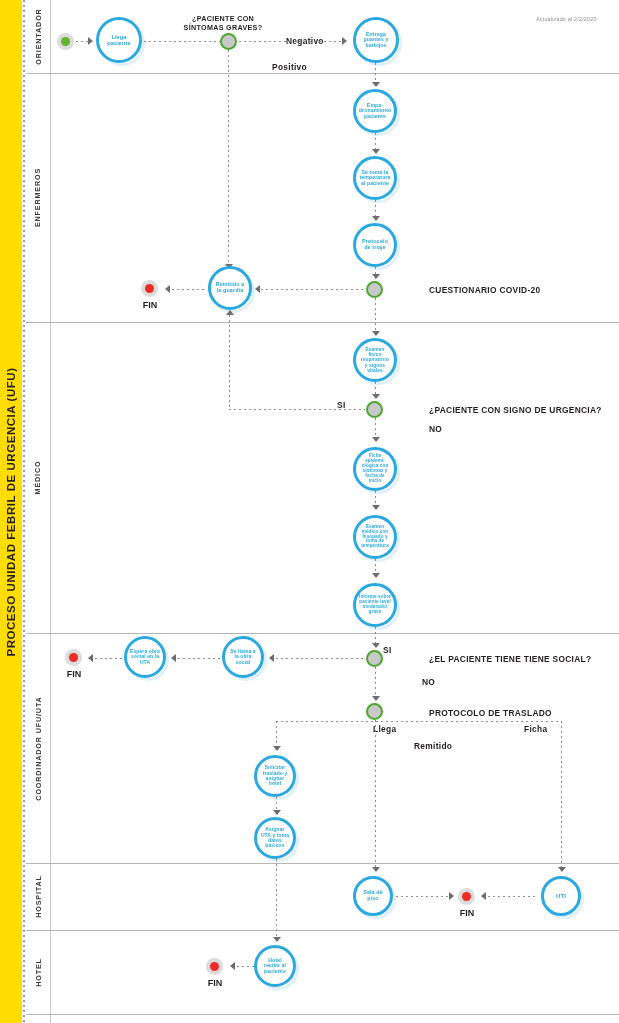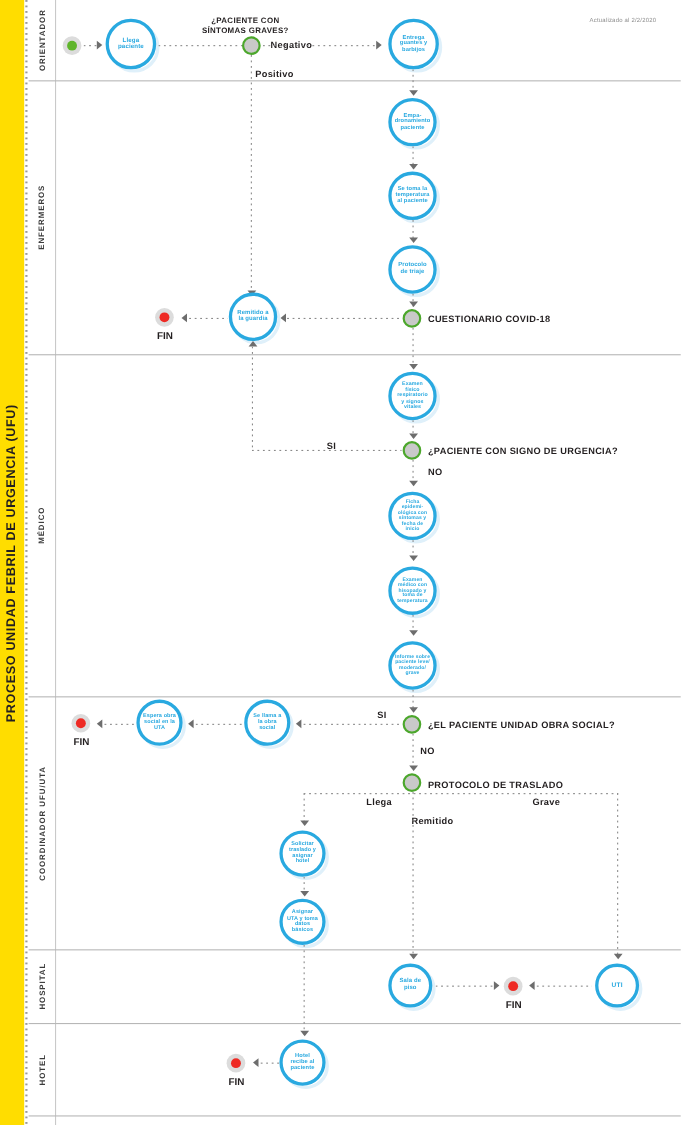--- a/index.html
+++ b/index.html
@@ -67,21 +67,21 @@
     background-image:linear-gradient(to bottom,#8a8a8a 0 2px,transparent 2px 5px);
     background-size:1px 5px;}
   .arr{position:absolute;width:0;height:0;}
   .arr.down{border-left:4px solid transparent;border-right:4px solid transparent;border-top:5px solid #6d6d6d;}
   .arr.up{border-left:4px solid transparent;border-right:4px solid transparent;border-bottom:5px solid #6d6d6d;}
   .arr.right{border-top:4px solid transparent;border-bottom:4px solid transparent;border-left:5px solid #6d6d6d;}
   .arr.left{border-top:4px solid transparent;border-bottom:4px solid transparent;border-right:5px solid #6d6d6d;}
 
   
   .tl{position:absolute;font-size:7.2px;font-weight:bold;color:#231F20;letter-spacing:.3px;white-space:nowrap;}
-  .tl.big{font-size:8.4px;}
+  .tl.big{font-size:8.4px;margin-left:40px;}
   .tl.multi{white-space:normal;text-align:center;line-height:1.25;}
   .updated{position:absolute;font-size:5.4px;color:#8d8d8d;letter-spacing:.2px;}
 </style>
 </head>
 <body>
 
 <div id="canvas">
 
   <div class="yellow-bar">
     <div class="vtitle">PROCESO UNIDAD FEBRIL DE URGENCIA (UFU)</div>
@@ -169,21 +169,21 @@
 
   <div class="node-shadow" style="left:356px;top:226px;width:44px;height:44px;"></div>
   <div class="node" style="left:353px;top:223px;width:44px;height:44px;font-size:5.4px;">
     <span class="lbl">Protocolo de triaje</span>
   </div>
 
   <div class="cy" style="left:375px;top:267px;height:13px;"></div>
   <div class="arr down" style="left:372px;top:274px;"></div>
 
   <div class="gw" style="left:366px;top:281px;width:17px;height:17px;"></div>
-  <div class="tl big" style="left:389px;top:285px;">CUESTIONARIO COVID-18</div>
+  <div class="tl big" style="left:389px;top:285px;">CUESTIONARIO COVID-20</div>
 
   <div class="cx" style="left:256px;top:289px;width:109px;"></div>
   <div class="arr left" style="left:255px;top:285px;"></div>
 
   <div class="node-shadow" style="left:211px;top:269px;width:44px;height:44px;"></div>
   <div class="node" style="left:208px;top:266px;width:44px;height:44px;font-size:5.4px;">
     <span class="lbl">Remitido a la guardia</span>
   </div>
 
   <div class="cx" style="left:167px;top:289px;width:40px;"></div>
@@ -234,21 +234,21 @@
 
   <div class="node-shadow" style="left:356px;top:586px;width:44px;height:44px;"></div>
   <div class="node" style="left:353px;top:583px;width:44px;height:44px;font-size:4.6px;">
     <span class="lbl">Informe sobre paciente leve/ moderado/ grave</span>
   </div>
 
   <div class="cy" style="left:375px;top:627px;height:20px;"></div>
   <div class="arr down" style="left:372px;top:643px;"></div>
 
   <div class="gw" style="left:366px;top:650px;width:17px;height:17px;"></div>
-  <div class="tl big" style="left:389px;top:654px;">¿EL PACIENTE UNIDAD OBRA SOCIAL?</div>
+  <div class="tl big" style="left:389px;top:654px;">¿EL PACIENTE TIENE TIENE SOCIAL?</div>
 
   <div class="tl big" style="left:343px;top:645px;">SI</div>
   <div class="cx" style="left:271px;top:658px;width:94px;"></div>
   <div class="arr left" style="left:269px;top:654px;"></div>
 
   <div class="node-shadow" style="left:225px;top:639px;width:42px;height:42px;"></div>
   <div class="node" style="left:222px;top:636px;width:42px;height:42px;font-size:5px;">
     <span class="lbl">Se llama a la obra social</span>
   </div>
 
@@ -277,21 +277,21 @@
   <div class="cx" style="left:276px;top:721px;width:286px;"></div>
 
   <div class="tl big" style="left:333px;top:724px;">Llega</div>
   <div class="cy" style="left:276px;top:721px;height:29px;"></div>
   <div class="arr down" style="left:273px;top:746px;"></div>
 
   <div class="tl big" style="left:374px;top:741px;">Remitido</div>
   <div class="cy" style="left:375px;top:720px;height:151px;"></div>
   <div class="arr down" style="left:372px;top:867px;"></div>
 
-  <div class="tl big" style="left:484px;top:724px;">Grave</div>
+  <div class="tl big" style="left:484px;top:724px;">Ficha</div>
   <div class="cy" style="left:561px;top:721px;height:150px;"></div>
   <div class="arr down" style="left:558px;top:867px;"></div>
 
   <div class="node-shadow" style="left:257px;top:758px;width:42px;height:42px;"></div>
   <div class="node" style="left:254px;top:755px;width:42px;height:42px;font-size:5px;">
     <span class="lbl">Solicitar traslado y asignar hotel</span>
   </div>
 
   <div class="cy" style="left:276px;top:797px;height:17px;"></div>
   <div class="arr down" style="left:273px;top:810px;"></div>

